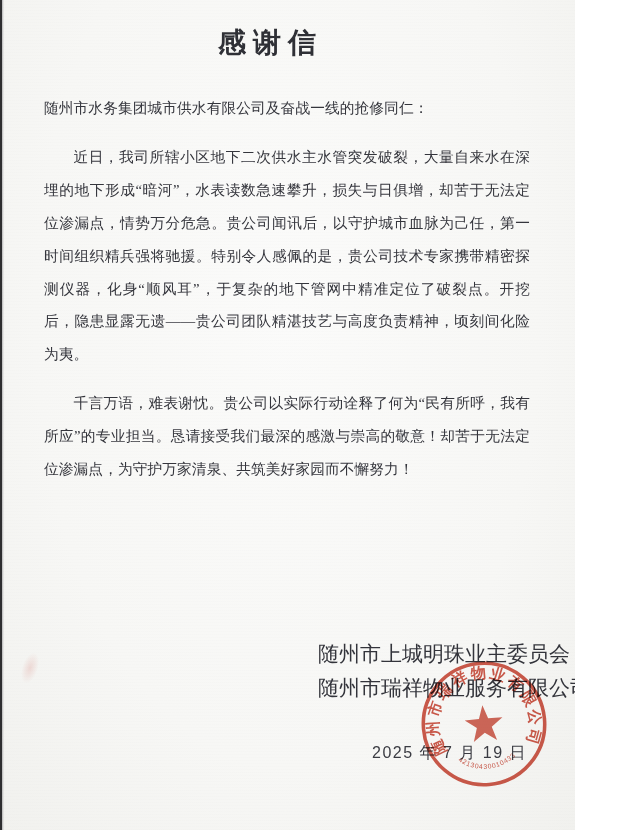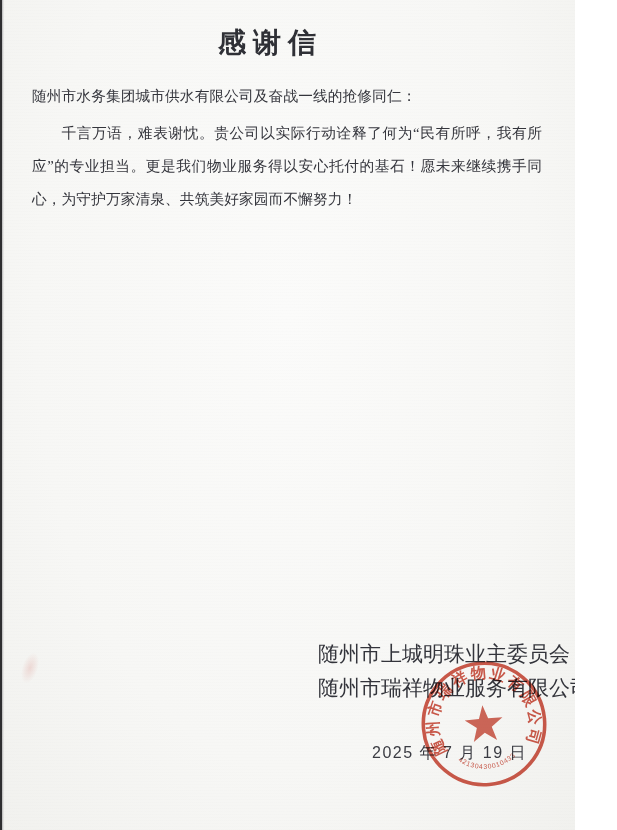--- a/index.html
+++ b/index.html
@@ -31,21 +31,21 @@
     transform: translateX(-17px);
     font-size: 28px; font-weight: 600; letter-spacing: 7px;
     color:#2f3036;
   }
   .body-block {
     position:absolute; left:28px; right:29px; top:76px;
     font-size: 14.7px; line-height: 32.9px;
     text-align: justify; letter-spacing: 0.1px;
     color:#34353c;
   }
-  .body-block p { margin:4px; padding:0; }
+  .body-block p { margin:16px; padding:0; }
   .salutation { text-indent:0; }
   .para { text-indent: 2em; }
   .signature-block {
     position:absolute; left:318px; top:637px;
     font-size:21px; line-height:34px; white-space:nowrap;
     color:#33343b;
   }
   .date-line {
     position:absolute; left:372px; top:743px;
     font-size:16px; letter-spacing:1.5px; white-space:nowrap;
@@ -73,21 +73,22 @@
 
 <div class="page">
   <div class="texture"></div>
   <div class="edge-strip"></div>
   <div class="smudge"></div>
 
   <h1 class="title">感谢信</h1>
 
   <div class="body-block">
     <p class="salutation">随州市水务集团城市供水有限公司及奋战一线的抢修同仁：</p>
-    <p class="para">千言万语，难表谢忱。贵公司以实际行动诠释了何为“民有所呼，我有所应”的专业担当。更是我们物业服务得以安心托付的基石！愿未来继续携手同心，为守护万家清泉、共筑美好家园而不懈努力！</p>
+    <p class="para">近日，我司所辖小区地下二次供水主水管突发破裂，大量自来水在深埋的地下形成“暗河”，水表读数急速攀升，损失与日俱增，却苦于无法定位渗漏点，情势万分危急。贵公司闻讯后，以守护城市血脉为己任，第一时间组织精兵强将驰援。特别令人感佩的是，贵公司技术专家携带精密探测仪器，化身“顺风耳”，于复杂的地下管网中精准定位了破裂点。开挖后，隐患显露无遗——贵公司团队精湛技艺与高度负责精神，顷刻间化险为夷。</p>
+    <p class="para">千言万语，难表谢忱。贵公司以实际行动诠释了何为“民有所呼，我有所应”的专业担当。恳请接受我们最深的感激与崇高的敬意！却苦于无法定位渗漏点，为守护万家清泉、共筑美好家园而不懈努力！</p>
   </div>
 
   <div class="signature-block">
     <div>随州市上城明珠业主委员会</div>
     <div>随州市瑞祥物业服务有限公司　敬上</div>
   </div>
 
   <div class="date-line">2025 年 7 月 19 日</div>
 
   <svg class="seal" width="136" height="136" viewBox="0 0 130 130">

